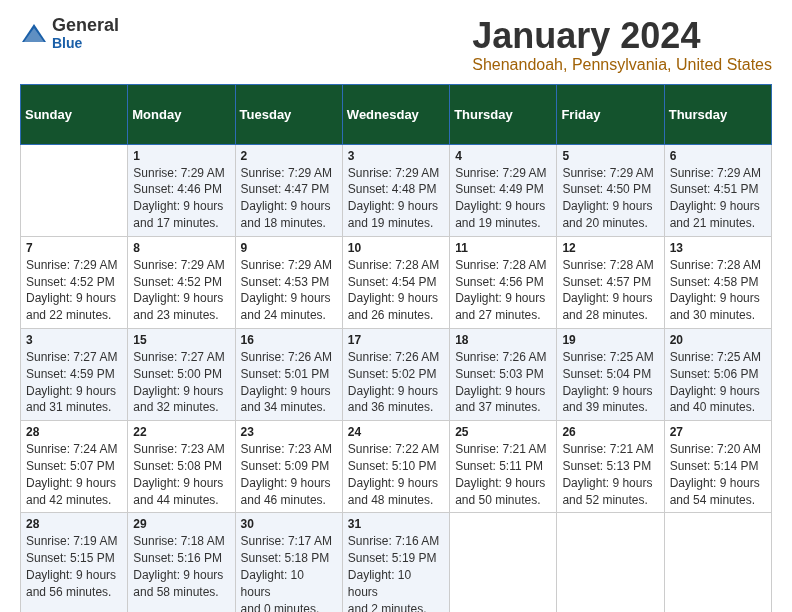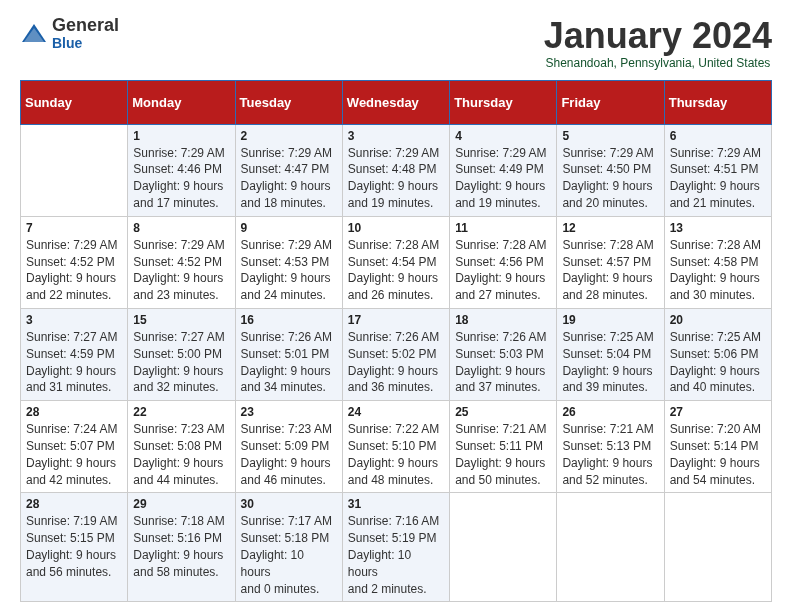--- a/index.html
+++ b/index.html
@@ -34,43 +34,43 @@
     .logo-blue {
       font-size: 14px;
       font-weight: bold;
       color: #1a5fa8;
     }
     .logo-icon {
       width: 28px;
       height: 28px;
     }
     .title-block {
-      text-align: center;
+      text-align: left;
     }
     .month-title {
       font-size: 36px;
       font-weight: bold;
       color: #333;
       line-height: 1.1;
     }
     .location {
-      font-size: 12px;
-      color: #14532d;
+      font-size: 16px;
+      color: #a16207;
     }
     table {
       width: 100%;
       border-collapse: collapse;
       table-layout: fixed;
     }
     thead tr th {
-      background-color: #b91c1c;
+      background-color: #14532d;
       color: #fff;
       font-size: 13px;
       font-weight: bold;
-      padding: 14px 4px;
+      padding: 22px 4px;
       text-align: left;
       border: 1px solid #2d6bb5;
     }
     tbody tr td {
       border: 1px solid #ccc;
       vertical-align: top;
       padding: 4px 5px;
       min-height: 75px;
       font-size: 11px;
       color: #333;

